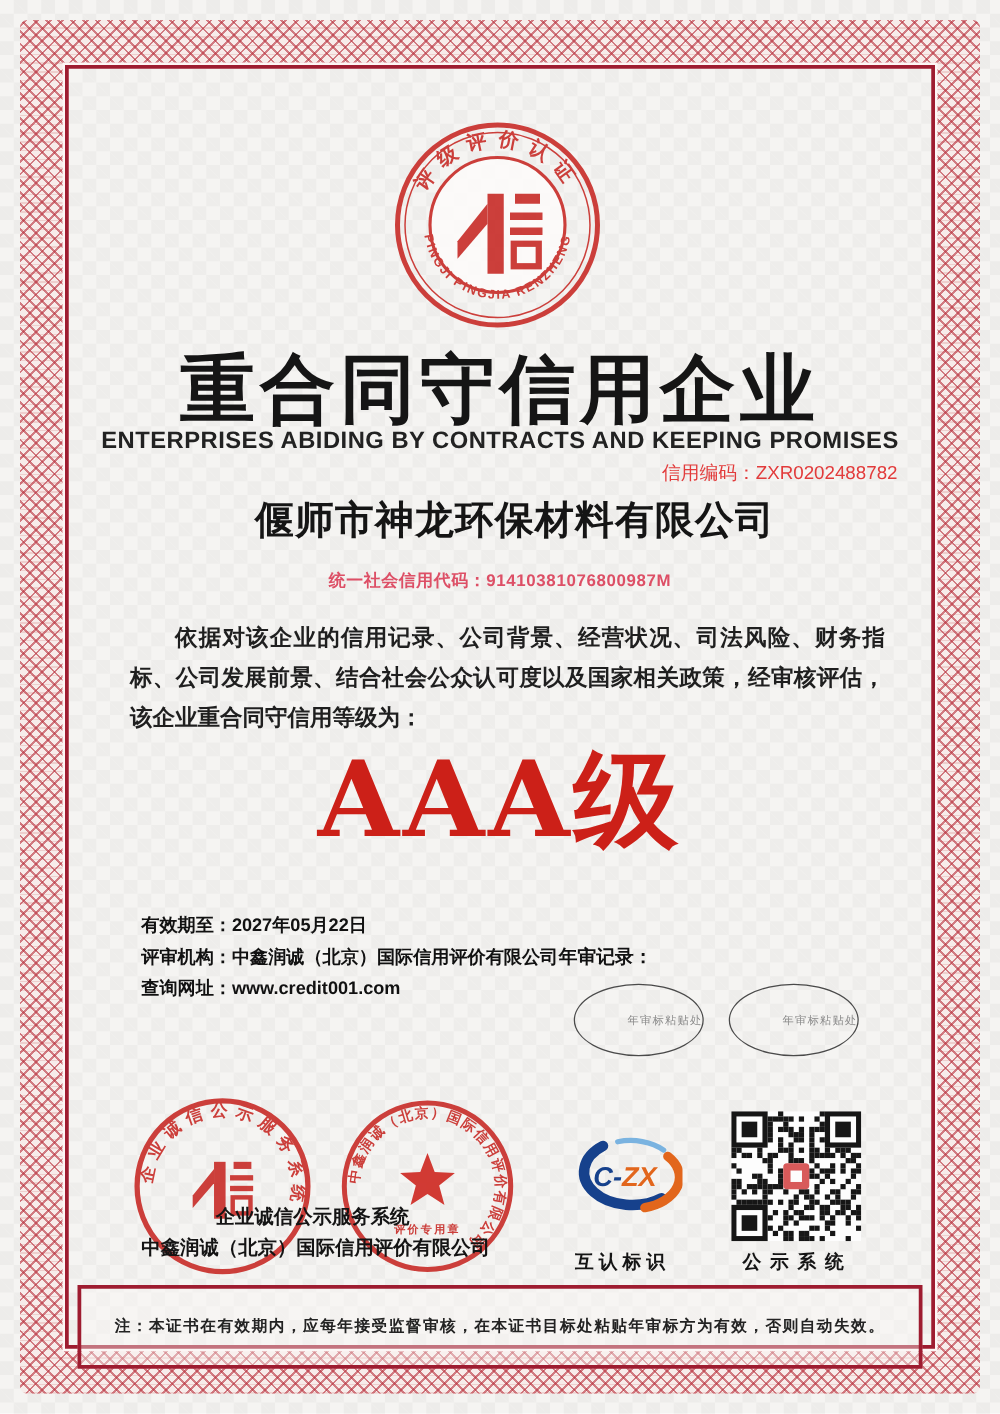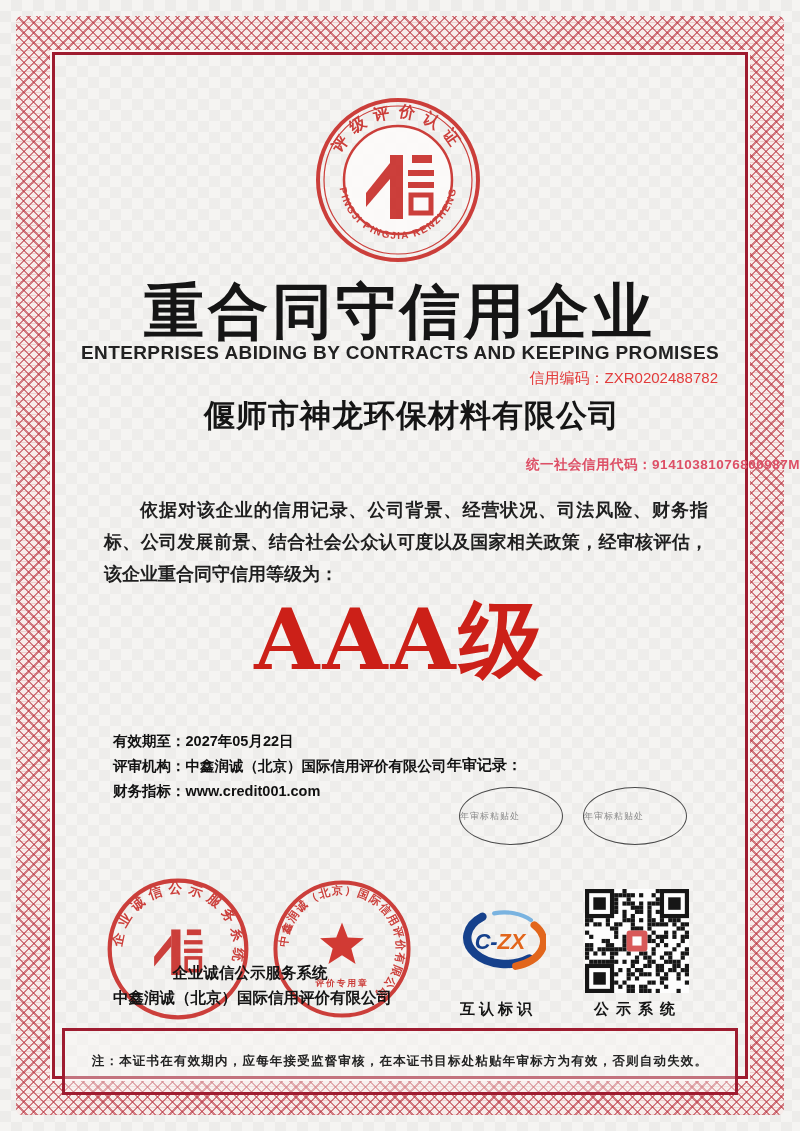--- a/index.html
+++ b/index.html
@@ -33,33 +33,33 @@
     background-size:22px 22px;background-position:0 0,11px 11px;
     border:3px solid #9e1c30;
     box-shadow:0 0 0 2px #fdf6f5;
   }
   .abs{position:absolute;}
   .ctr{left:0;right:0;text-align:center;}
   .title{top:272px;font-size:60px;font-weight:900;letter-spacing:4px;color:#151515;}
   .subtitle{top:342px;font-size:19px;font-weight:800;color:#222;letter-spacing:.4px;}
   .credit-code{top:369px;right:82px;font-size:15px;font-weight:400;color:#e23b3b;}
   .company{top:395px;font-size:31px;font-weight:900;color:#151515;letter-spacing:1px;padding-left:24px;}
-  .uscc{top:456px;font-size:13.5px;font-weight:800;color:#dd4f66;letter-spacing:.5px;text-align:right;}
+  .uscc{top:456px;font-size:13.5px;font-weight:800;color:#dd4f66;letter-spacing:.5px;}
   .body-text{
     top:494px;left:104px;right:92px;font-size:18px;font-weight:700;line-height:32px;
     text-align:justify;text-indent:2em;color:#1f1f1f;
   }
   .grade{top:598px;font-family:"DejaVu Serif","Liberation Serif",serif;
     font-size:84px;font-weight:bold;color:#cc2018;letter-spacing:3px;line-height:1;}
   .fields{top:729px;left:113px;font-size:14.5px;font-weight:800;color:#111;}
   .fields .row{height:25px;line-height:25px;white-space:nowrap;}
   .annual-label{top:756px;left:447px;font-size:15px;font-weight:700;color:#111;}
   .oval{
     position:absolute;width:102px;height:56px;border:1.5px solid #4a4a4a;border-radius:50%;
-    display:flex;align-items:center;justify-content:flex-start;
+    display:flex;align-items:center;justify-content:flex-end;
     font-size:9px;color:#8a8a8a;letter-spacing:1px;
   }
   .oval1{left:459px;top:787px;}
   .oval2{left:583px;top:787px;}
   .seal{position:absolute;opacity:.92;}
   .seal-top{left:314px;top:96px;width:168px;height:168px;}
   .seal-left{left:105px;top:876px;width:146px;height:146px;}
   .seal-right{left:271px;top:878px;width:142px;height:142px;}
   .footer-line1{top:963px;left:95px;width:310px;text-align:center;font-size:15.5px;font-weight:800;color:#141414;}
   .footer-line2{top:988px;left:85px;width:335px;text-align:center;font-size:15.5px;font-weight:800;color:#141414;}
@@ -112,21 +112,21 @@
   <div class="abs ctr company">偃师市神龙环保材料有限公司</div>
   <div class="abs ctr uscc"><span>统一社会信用代码：</span><span>91410381076800987M</span></div>
 
   <div class="abs body-text">依据对该企业的信用记录、公司背景、经营状况、司法风险、财务指标、公司发展前景、结合社会公众认可度以及国家相关政策，经审核评估，该企业重合同守信用等级为：</div>
 
   <div class="abs ctr grade">AAA级</div>
 
   <div class="abs fields">
     <div class="row"><span>有效期至：</span><span>2027年05月22日</span></div>
     <div class="row"><span>评审机构：</span><span>中鑫润诚（北京）国际信用评价有限公司</span></div>
-    <div class="row"><span>财务指标：</span><span>www.credit001.com</span></div>
+    <div class="row"><span>查询网址：</span><span>www.credit001.com</span></div>
   </div>
 
   <div class="abs annual-label">年审记录：</div>
   <div class="oval oval1">
       <span>年审标粘贴处</span>
     </div>
   <div class="oval oval2">
       <span>年审标粘贴处</span>
     </div>
 

